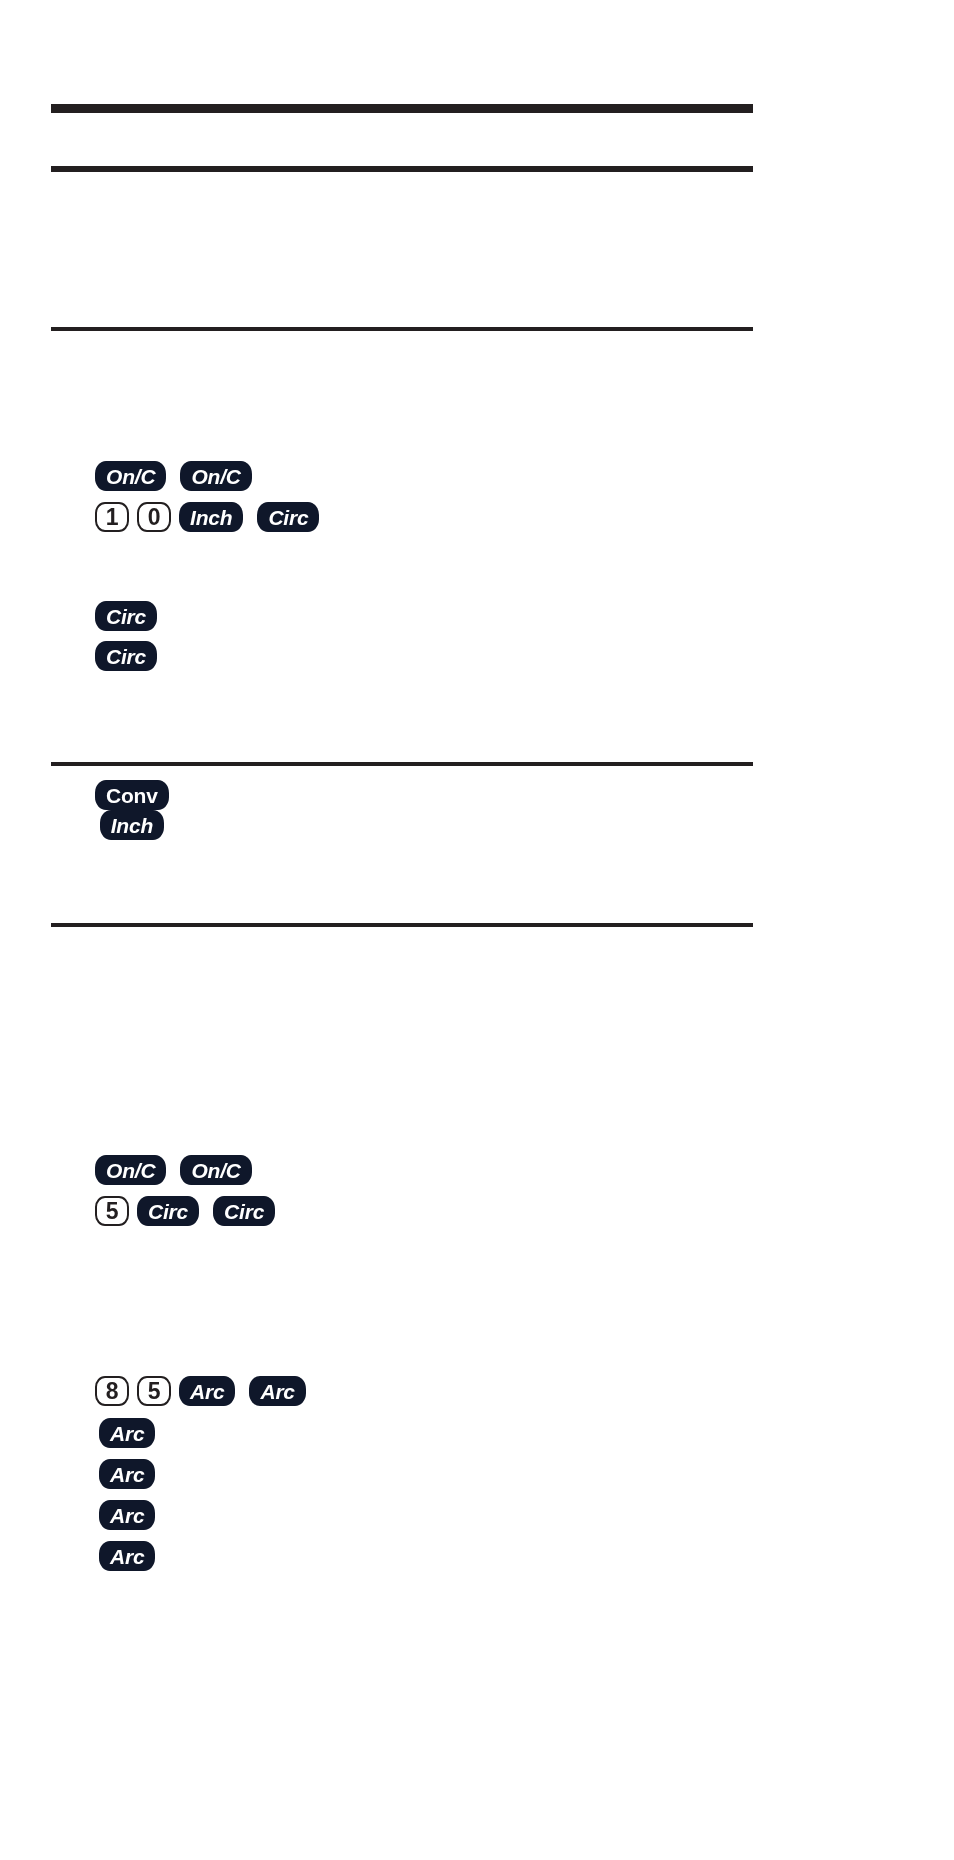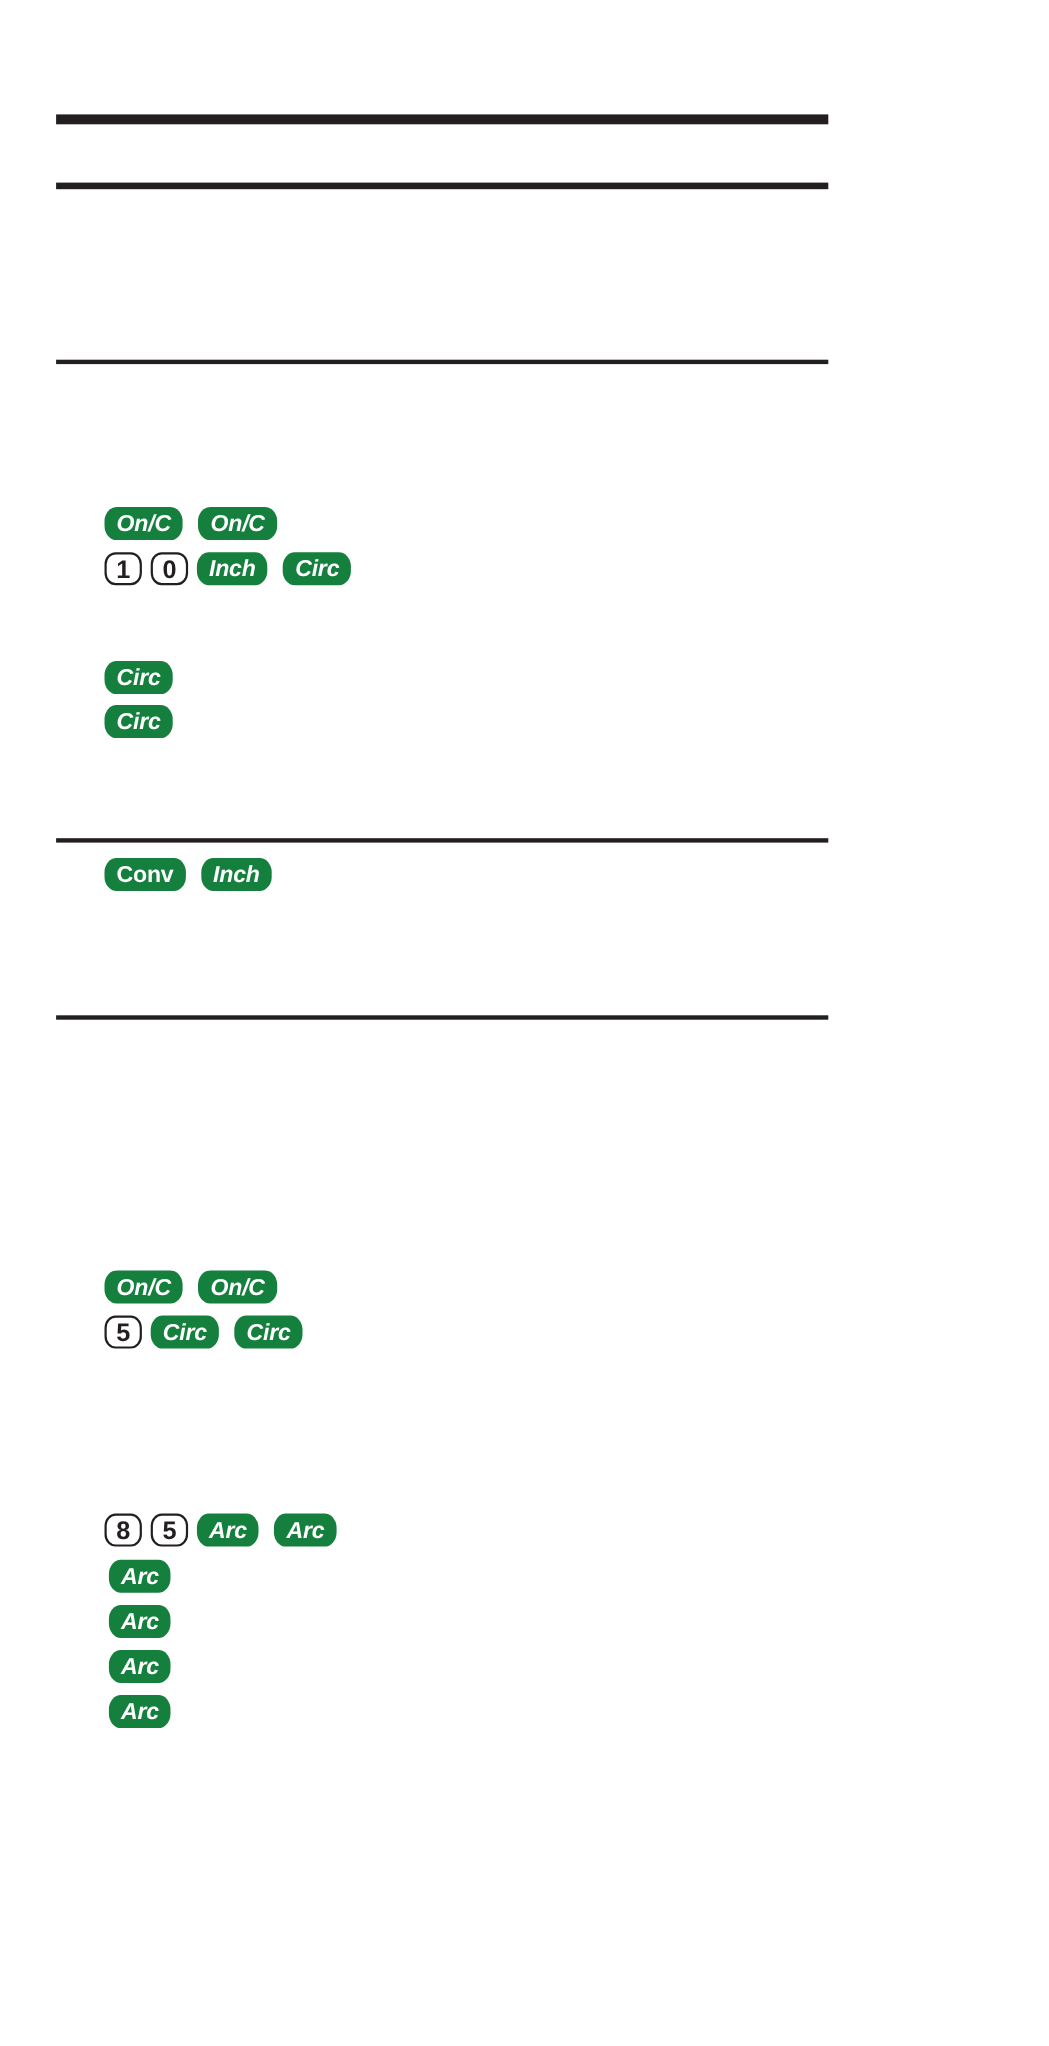--- a/index.html
+++ b/index.html
@@ -51,21 +51,21 @@
     font-family: "Liberation Sans", sans-serif;
     font-weight: bold;
     font-style: italic;
     line-height: 1;
     letter-spacing: -0.2px;
     user-select: none;
   }
 
   
   .key.fn {
-    background: #15803d;
+    background: #0f172a;
     color: #ffffff;
     border-radius: 11px / 13px;
     height: 30px;
     padding: 0 11px;
     font-size: 21px;
     margin-right: 14px;
   }
 
   
   .key.fn.roman { font-style: normal; }
@@ -112,21 +112,21 @@
       <span class="key num gap-lg">0</span>
       <span class="key fn gap-md">Inch</span>
       <span class="key fn last">Circ</span>
     </div>
     <div class="keyrow stack" style="left: 95px; top: 601px;">
       <span class="key fn last">Circ</span>
     </div>
     <div class="keyrow stack" style="left: 95px; top: 641px;">
       <span class="key fn last">Circ</span>
     </div>
-    <div class="keyrow" style="left: 95px; top: 780px;">
+    <div class="keyrow" style="left: 95px; top: 780px; flex-direction: column;">
       <span class="key fn roman gap-md">Conv</span>
       <span class="key fn last">Inch</span>
     </div>
     <div class="keyrow" style="left: 95px; top: 1155px;">
       <span class="key fn gap-md">On/C</span>
       <span class="key fn last">On/C</span>
     </div>
     <div class="keyrow" style="left: 95px; top: 1196px;">
       <span class="key num gap-md">5</span>
       <span class="key fn gap-md">Circ</span>

